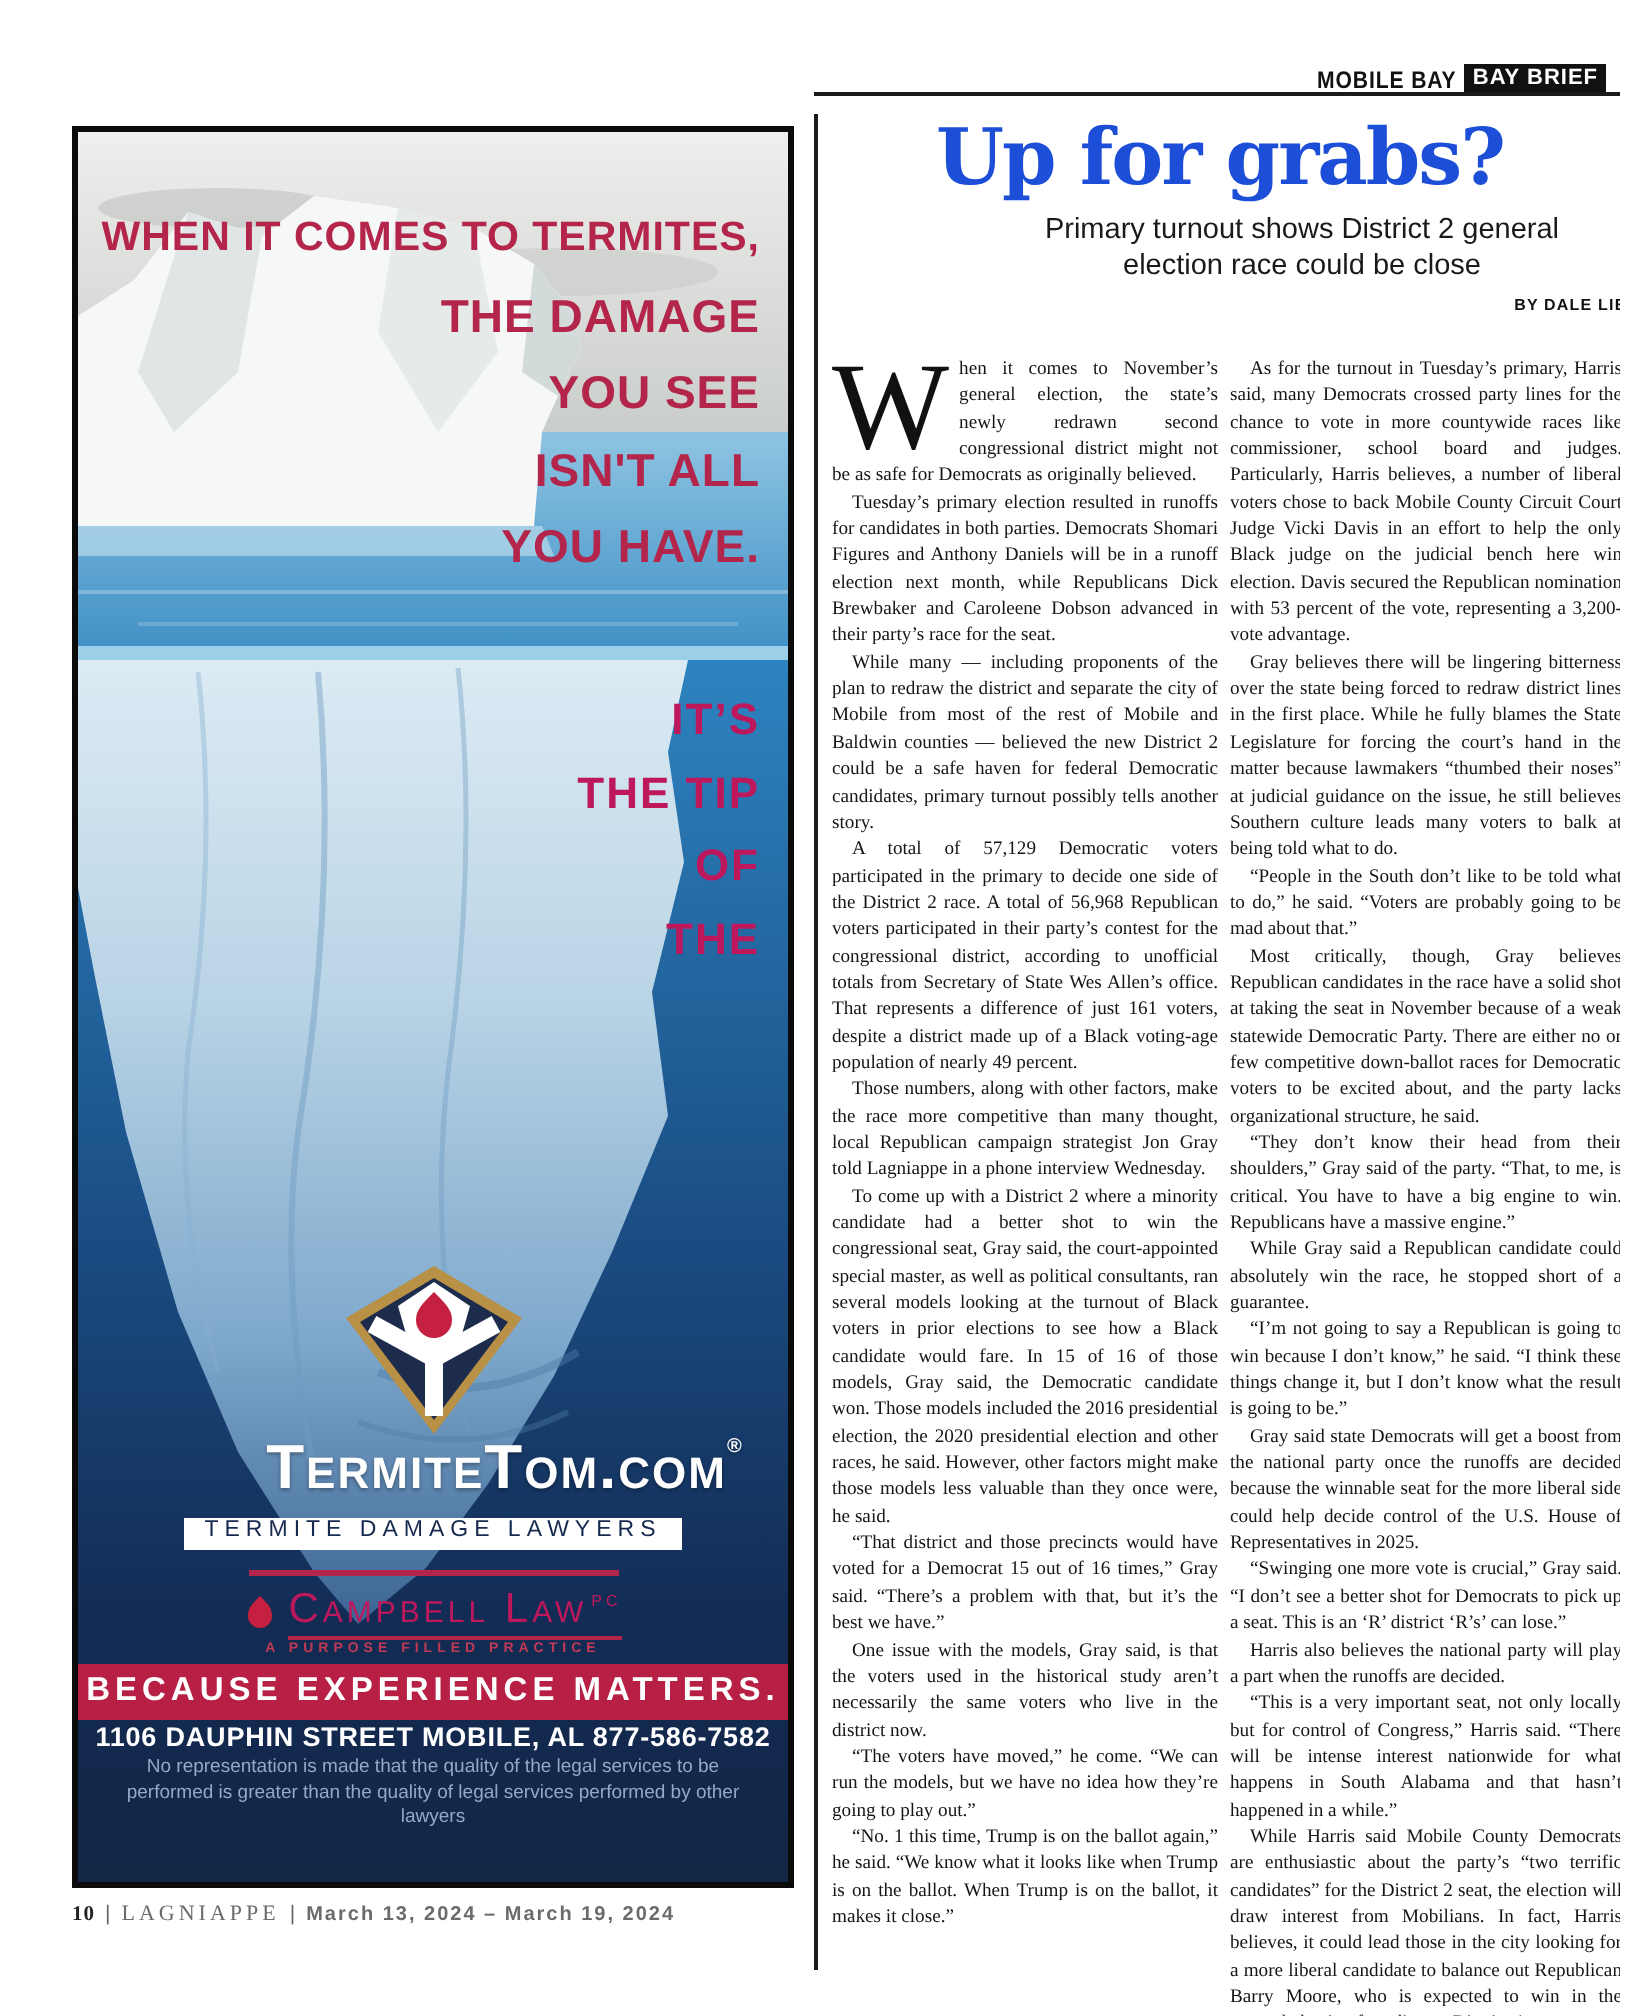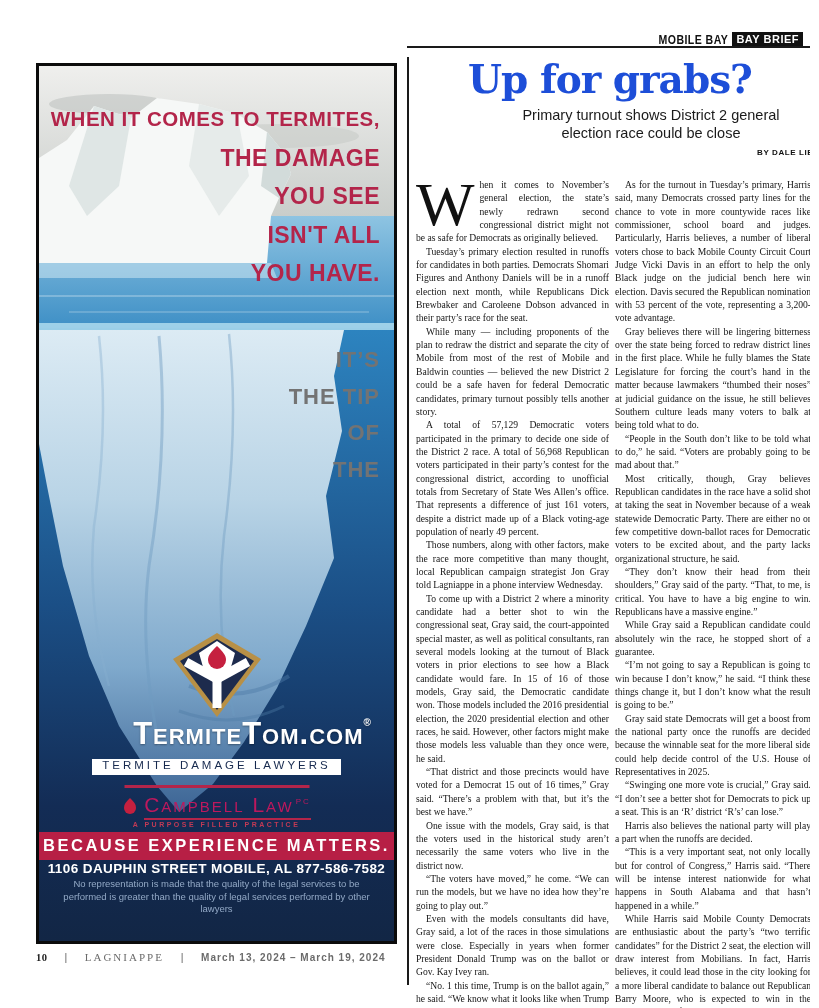--- a/index.html
+++ b/index.html
@@ -33,21 +33,21 @@
   .dropcap{float:left;font-family:"Liberation Serif",serif;font-size:62px;line-height:47px;
            margin:3px 5px 0 0;color:#111;}
 
   
   .ad{position:absolute;left:36px;top:63px;width:361px;height:881px;border:3px solid #0b0b0b;
       box-sizing:border-box;overflow:hidden;}
   .ad-bg{position:absolute;left:0;top:0;width:100%;height:100%;}
   .ad-headline{position:absolute;top:34px;right:14px;text-align:right;color:#b3254a;
                font-weight:bold;line-height:38.5px;font-size:23px;letter-spacing:.5px;}
   .ad-headline div:first-child{font-size:20.5px;}
-  .ad-tagline{position:absolute;top:276px;right:14px;text-align:right;color:#737373;
+  .ad-tagline{position:absolute;top:276px;right:14px;text-align:right;color:#be185d;
               font-weight:bold;line-height:36.5px;font-size:22px;letter-spacing:1px;}
   .ad-logo{position:absolute;top:566px;left:0;width:100%;display:flex;justify-content:center;}
   .ad-brand{position:absolute;top:650px;left:0;width:100%;text-align:center;color:#fff;
             font-variant:small-caps;font-weight:bold;font-size:31px;letter-spacing:1px;
             text-shadow:0 1px 2px rgba(0,0,0,.35);margin-left:36px;}
   .ad-brand sup{font-size:10px;font-variant:normal;vertical-align:18px;}
   .ad-brand-bar{position:absolute;top:693px;left:0;width:100%;display:flex;justify-content:center;}
   .ad-brand-bar span{background:#fff;color:#16294e;font-weight:normal;font-size:11.5px;
                      letter-spacing:3px;padding:0 10px 4px;}
   .ad-rule{position:absolute;top:719px;left:50%;transform:translateX(-50%);width:185px;height:3px;
@@ -62,21 +62,21 @@
   .ad-banner{position:absolute;top:766px;left:0;width:100%;background:#b71f45;color:#fff;
              text-align:center;font-weight:bold;font-size:16.5px;letter-spacing:2.5px;
              padding:4px 0 5px;}
   .ad-address{position:absolute;top:795px;left:0;width:100%;text-align:center;color:#fff;
               font-weight:bold;font-size:13.5px;letter-spacing:.4px;}
   .ad-disclaimer{position:absolute;top:812px;left:0;width:100%;padding:0 16px;box-sizing:border-box;
                  text-align:center;color:#93a9c6;font-size:9.5px;line-height:12.5px;}
 
   
   .footer{position:absolute;left:36px;top:951px;font-size:10.5px;color:#666;
-          display:flex;align-items:baseline;gap:17px;letter-spacing:.5px;text-align:center;}
+          display:flex;align-items:baseline;gap:5px;letter-spacing:.5px;text-align:center;}
   .footer .pg{font-weight:bold;color:#222;font-family:"Liberation Serif",serif;}
   .footer .pub{font-family:"Liberation Serif",serif;letter-spacing:2px;font-size:11px;color:#6b6b6b;}
   .footer .dates{font-weight:bold;color:#6b6b6b;letter-spacing:1px;font-size:10px;}
 </style>
 </head>
 <body>
 
 <div class="page">
 
   <div class="masthead">
@@ -93,21 +93,20 @@
   <div class="col col-1">
     <p class="lead"><span class="dropcap">W</span><span>hen it comes to November’s general election, the state’s newly redrawn second congressional district might not be as safe for Democrats as originally believed.</span></p>
     <p>Tuesday’s primary election resulted in runoffs for candidates in both parties. Democrats Shomari Figures and Anthony Daniels will be in a runoff election next month, while Republicans Dick Brewbaker and Caroleene Dobson advanced in their party’s race for the seat.</p>
       <p>While many — including proponents of the plan to redraw the district and separate the city of Mobile from most of the rest of Mobile and Baldwin counties — believed the new District 2 could be a safe haven for federal Democratic candidates, primary turnout possibly tells another story.</p>
       <p>A total of 57,129 Democratic voters participated in the primary to decide one side of the District 2 race. A total of 56,968 Republican voters participated in their party’s contest for the congressional district, according to unofficial totals from Secretary of State Wes Allen’s office. That represents a difference of just 161 voters, despite a district made up of a Black voting-age population of nearly 49 percent.</p>
       <p>Those numbers, along with other factors, make the race more competitive than many thought, local Republican campaign strategist Jon Gray told Lagniappe in a phone interview Wednesday.</p>
       <p>To come up with a District 2 where a minority candidate had a better shot to win the congressional seat, Gray said, the court-appointed special master, as well as political consultants, ran several models looking at the turnout of Black voters in prior elections to see how a Black candidate would fare. In 15 of 16 of those models, Gray said, the Democratic candidate won. Those models included the 2016 presidential election, the 2020 presidential election and other races, he said. However, other factors might make those models less valuable than they once were, he said.</p>
       <p>“That district and those precincts would have voted for a Democrat 15 out of 16 times,” Gray said. “There’s a problem with that, but it’s the best we have.”</p>
       <p>One issue with the models, Gray said, is that the voters used in the historical study aren’t necessarily the same voters who live in the district now.</p>
       <p>“The voters have moved,” he come. “We can run the models, but we have no idea how they’re going to play out.”</p>
-      <p>Even with the models consultants did have, Gray said, a lot of the races in those simulations were close. Especially in years when former President Donald Trump was on the ballot or Gov. Kay Ivey ran.</p>
       <p>“No. 1 this time, Trump is on the ballot again,” he said. “We know what it looks like when Trump is on the ballot. When Trump is on the ballot, it makes it close.”</p>
   </div>
   <div class="col col-2">
     <p>As for the turnout in Tuesday’s primary, Harris said, many Democrats crossed party lines for the chance to vote in more countywide races like commissioner, school board and judges. Particularly, Harris believes, a number of liberal voters chose to back Mobile County Circuit Court Judge Vicki Davis in an effort to help the only Black judge on the judicial bench here win election. Davis secured the Republican nomination with 53 percent of the vote, representing a 3,200-vote advantage.</p>
       <p>Gray believes there will be lingering bitterness over the state being forced to redraw district lines in the first place. While he fully blames the State Legislature for forcing the court’s hand in the matter because lawmakers “thumbed their noses” at judicial guidance on the issue, he still believes Southern culture leads many voters to balk at being told what to do.</p>
       <p>“People in the South don’t like to be told what to do,” he said. “Voters are probably going to be mad about that.”</p>
       <p>Most critically, though, Gray believes Republican candidates in the race have a solid shot at taking the seat in November because of a weak statewide Democratic Party. There are either no or few competitive down-ballot races for Democratic voters to be excited about, and the party lacks organizational structure, he said.</p>
       <p>“They don’t know their head from their shoulders,” Gray said of the party. “That, to me, is critical. You have to have a big engine to win. Republicans have a massive engine.”</p>
       <p>While Gray said a Republican candidate could absolutely win the race, he stopped short of a guarantee.</p>
       <p>“I’m not going to say a Republican is going to win because I don’t know,” he said. “I think these things change it, but I don’t know what the result is going to be.”</p>

